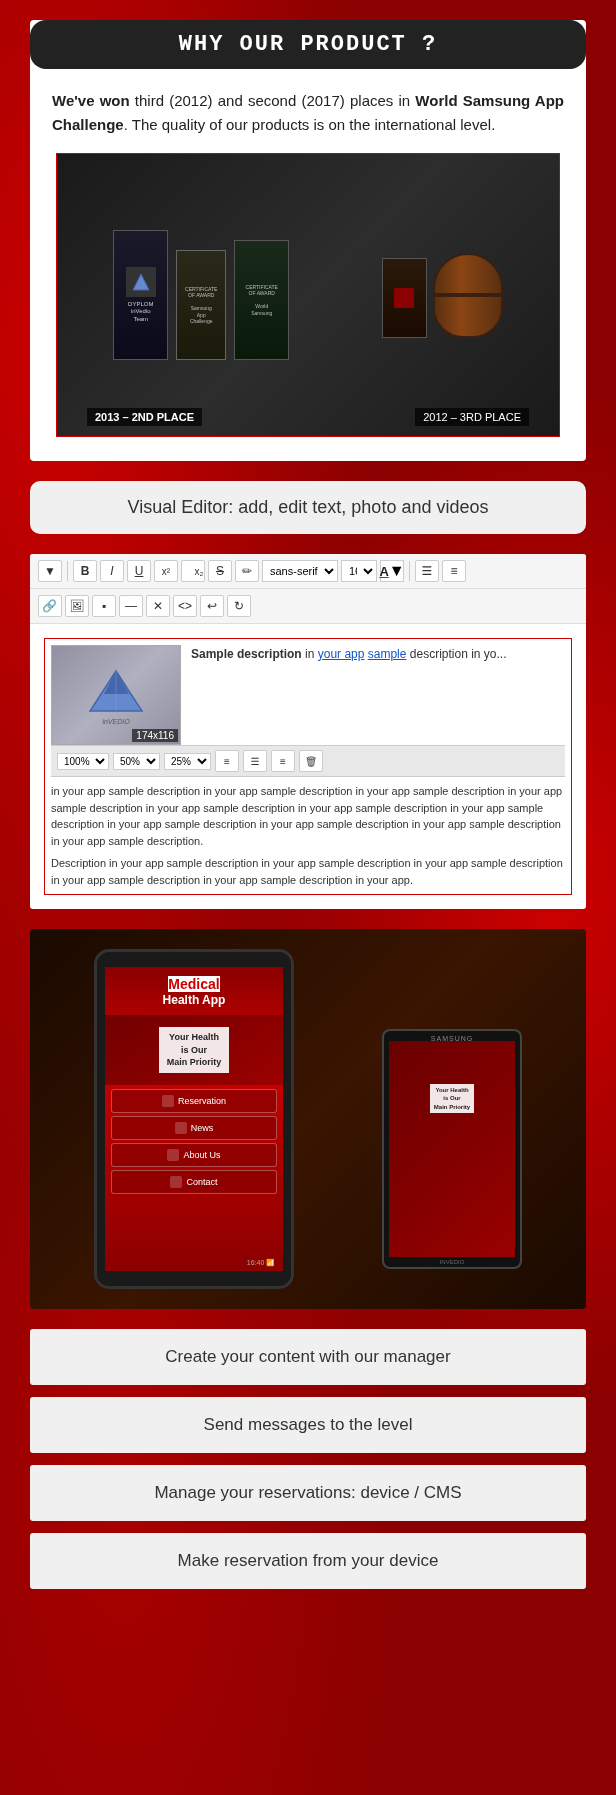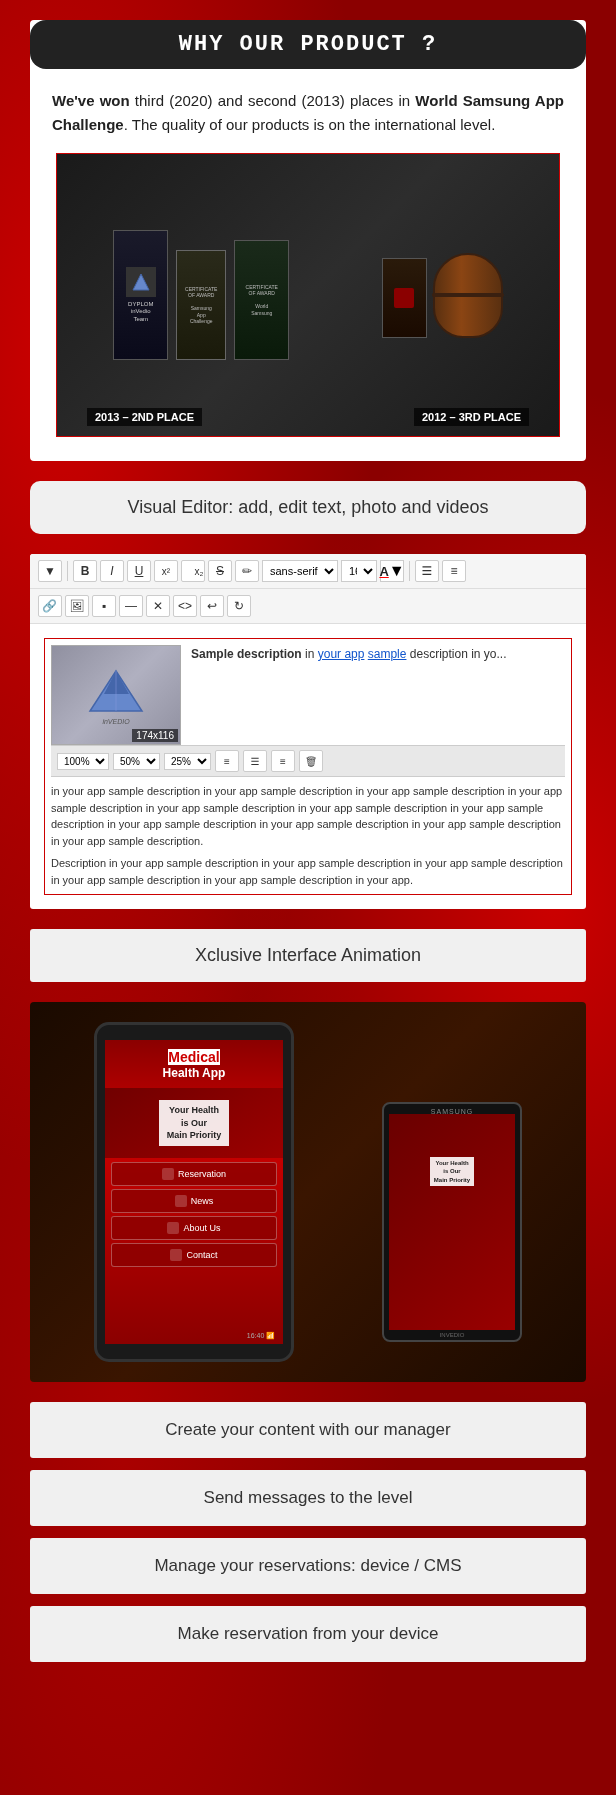--- a/index.html
+++ b/index.html
@@ -90,21 +90,21 @@
       background: rgba(0,0,0,0.7);
       padding: 3px 8px;
     }
 
     .award-label-2012 {
       position: absolute;
       bottom: 10px;
       right: 30px;
       color: #fff;
       font-size: 11px;
-      font-weight: bold;
+      font-weight: normal;
       background: rgba(0,0,0,0.7);
       padding: 3px 8px;
     }
 
     .barrel-visual {
       width: 70px;
       height: 85px;
       background: linear-gradient(90deg, #5a3010 0%, #8b4513 40%, #5a3010 100%);
       border-radius: 35px 35px 30px 30px;
       border: 2px solid #3a2010;
@@ -548,21 +548,21 @@
   </style>
 </head>
 <body>
 
 <div class="page-wrapper">
 
   <div class="why-section">
     <div class="why-header">WHY OUR PRODUCT ?</div>
     <div class="why-content">
       <p class="why-text">
-        <strong>We've won</strong><span> third (2020) and second (2013) places in </span><strong>World Samsung App Challenge</strong><span>. The quality of our products is on the international level.</span>
+        <strong>We've won</strong><span> third (2012) and second (2017) places in </span><strong>World Samsung App Challenge</strong><span>. The quality of our products is on the international level.</span>
       </p>
       <div class="award-image editor-outer-border">
         <div class="award-image-inner">
 
           <div style="display:flex; align-items:flex-end; gap:8px; margin-left:10px;">
             <div style="width:55px; height:130px; background:linear-gradient(180deg,#1a1a2a,#0a0a1a); border:1px solid #555; display:flex;flex-direction:column;align-items:center;justify-content:center; color:#aaa; font-size:7px; text-align:center; padding:4px;">
               <div style="width:30px;height:30px;background:#333;margin-bottom:4px;display:flex;align-items:center;justify-content:center;">
                   <svg width="20" height="20" viewBox="0 0 20 20">
                     <polygon points="10,2 18,18 2,18" fill="#6688cc" stroke="#4466aa" stroke-width="1"></polygon>
                   </svg>
@@ -670,23 +670,20 @@
         <div class="editor-text-block" style="font-size:11px; color:#333; line-height:1.5;">
           in your app sample description in your app sample description in your app sample description in your app sample description in your app sample description in your app sample description in your app sample description in your app sample description in your app sample description in your app sample description in your app sample description.
         </div>
         <div class="editor-text-block" style="font-size:11px; color:#333; line-height:1.5; margin-top:6px;">
           Description in your app sample description in your app sample description in your app sample description in your app sample description in your app sample description in your app.
         </div>
       </div>
     </div>
   </div>
 
-  <div class="animation-section">
-    <span>Xclusive Interface Animation</span>
-  </div>
 
   <div class="app-mockup-section">
     <div class="app-mockup-image">
 
       <div class="tablet-mockup">
         <span class="samsung-label">SAMSUNG</span>
         <div class="tablet-screen">
           <div class="app-screen">
             <div class="app-header">
               <span class="app-title-medical">Medical</span>

